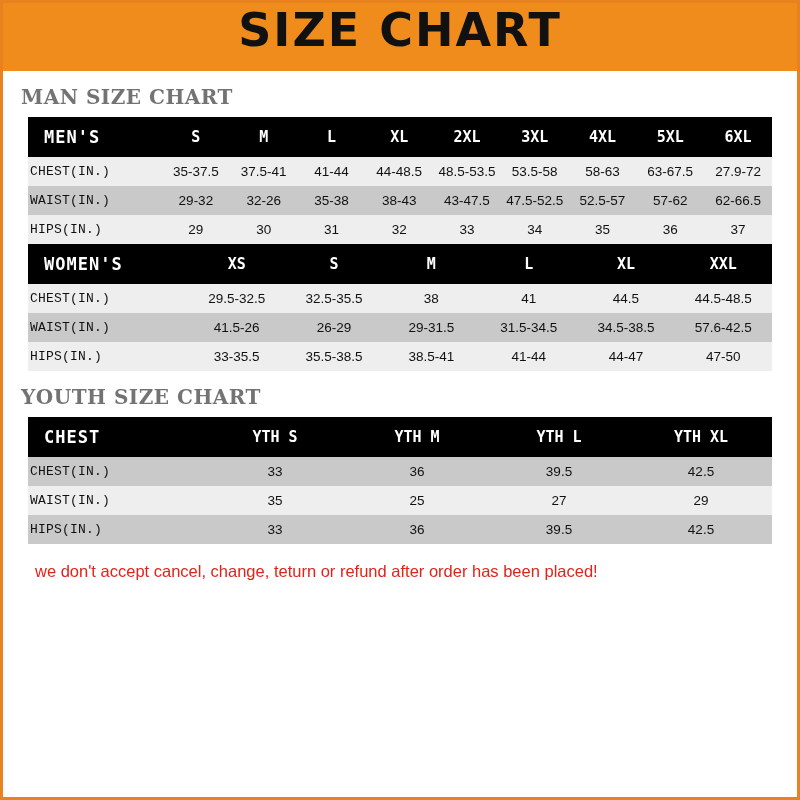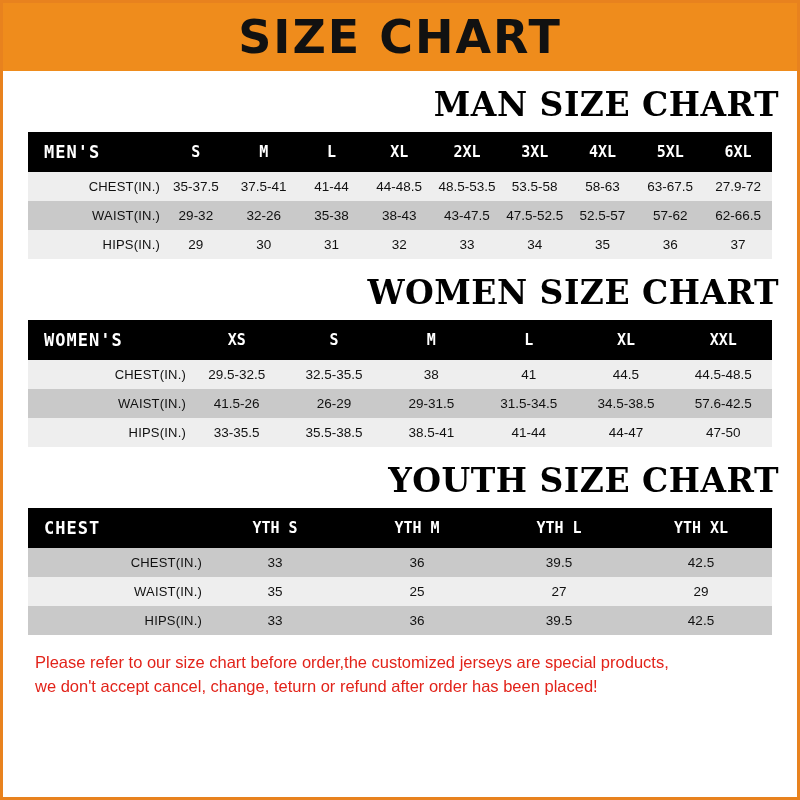--- a/index.html
+++ b/index.html
@@ -19,41 +19,40 @@
     width: 800px;
     height: 800px;
     box-sizing: border-box;
     border: 3px solid #e8821e;
     background: #fff;
   }
   .banner {
     background: #ef8c1c;
     height: 68px;
     display: flex;
-    align-items: center;
     justify-content: center;
   }
   .banner-title {
     font-family: "DejaVu Sans", sans-serif;
     font-weight: bold;
     font-size: 46px;
     letter-spacing: 2px;
     color: #111;
   }
   .content {
     padding: 0 18px;
   }
   .section-title {
-    text-align: right;
+    text-align: left;
     font-family: "DejaVu Serif", serif;
     font-weight: bold;
-    font-size: 33px;
+    font-size: 20px;
     letter-spacing: 0.5px;
     margin: 14px 0 8px 0;
-    color: #000000;
+    color: #737373;
   }
   table.size {
     width: 744px;
     margin: 0 auto;
     border-collapse: collapse;
     table-layout: fixed;
   }
   table.size thead th {
     background: #000;
     color: #fff;
@@ -70,23 +69,23 @@
     letter-spacing: 1px;
   }
   table.size tbody td {
     font-family: "Liberation Sans", sans-serif;
     font-size: 13.5px;
     text-align: center;
     padding: 7px 2px;
     color: #111;
   }
   table.size tbody td.firstcol {
-    font-family: Liberation Sans, sans-serif;
+    font-family: Liberation Mono, monospace;
     font-size: 13px;
-    text-align: right;
+    text-align: left;
     letter-spacing: 0.2px;
   }
   table.size tbody tr.odd td { background: #eeeeee; }
   table.size tbody tr.even td { background: #c9c9c9; }
 
   
   .men col.c0 { width: 134px; }
   .women col.c0 { width: 160px; }
   .youth col.c0 { width: 176px; }
 
@@ -171,21 +170,20 @@
           <td>32</td>
           <td>33</td>
           <td>34</td>
           <td>35</td>
           <td>36</td>
           <td>37</td>
         </tr>
       </tbody>
     </table>
 
-    <div class="section-title">WOMEN SIZE CHART</div>
     <table class="size women">
       <colgroup>
           <col class="c0">
           <col>
           <col>
           <col>
           <col>
           <col>
           <col>
         </colgroup>
@@ -268,18 +266,17 @@
           <td class="firstcol">HIPS(IN.)</td>
           <td>33</td>
           <td>36</td>
           <td>39.5</td>
           <td>42.5</td>
         </tr>
       </tbody>
     </table>
 
     <div class="footnote">
-      <div>Please refer to our size chart before order,the customized jerseys are special products,</div>
       <div>we don't accept cancel, change, teturn or refund after order has been placed!</div>
     </div>
 
   </div>
 </div>
 
 </body></html>

